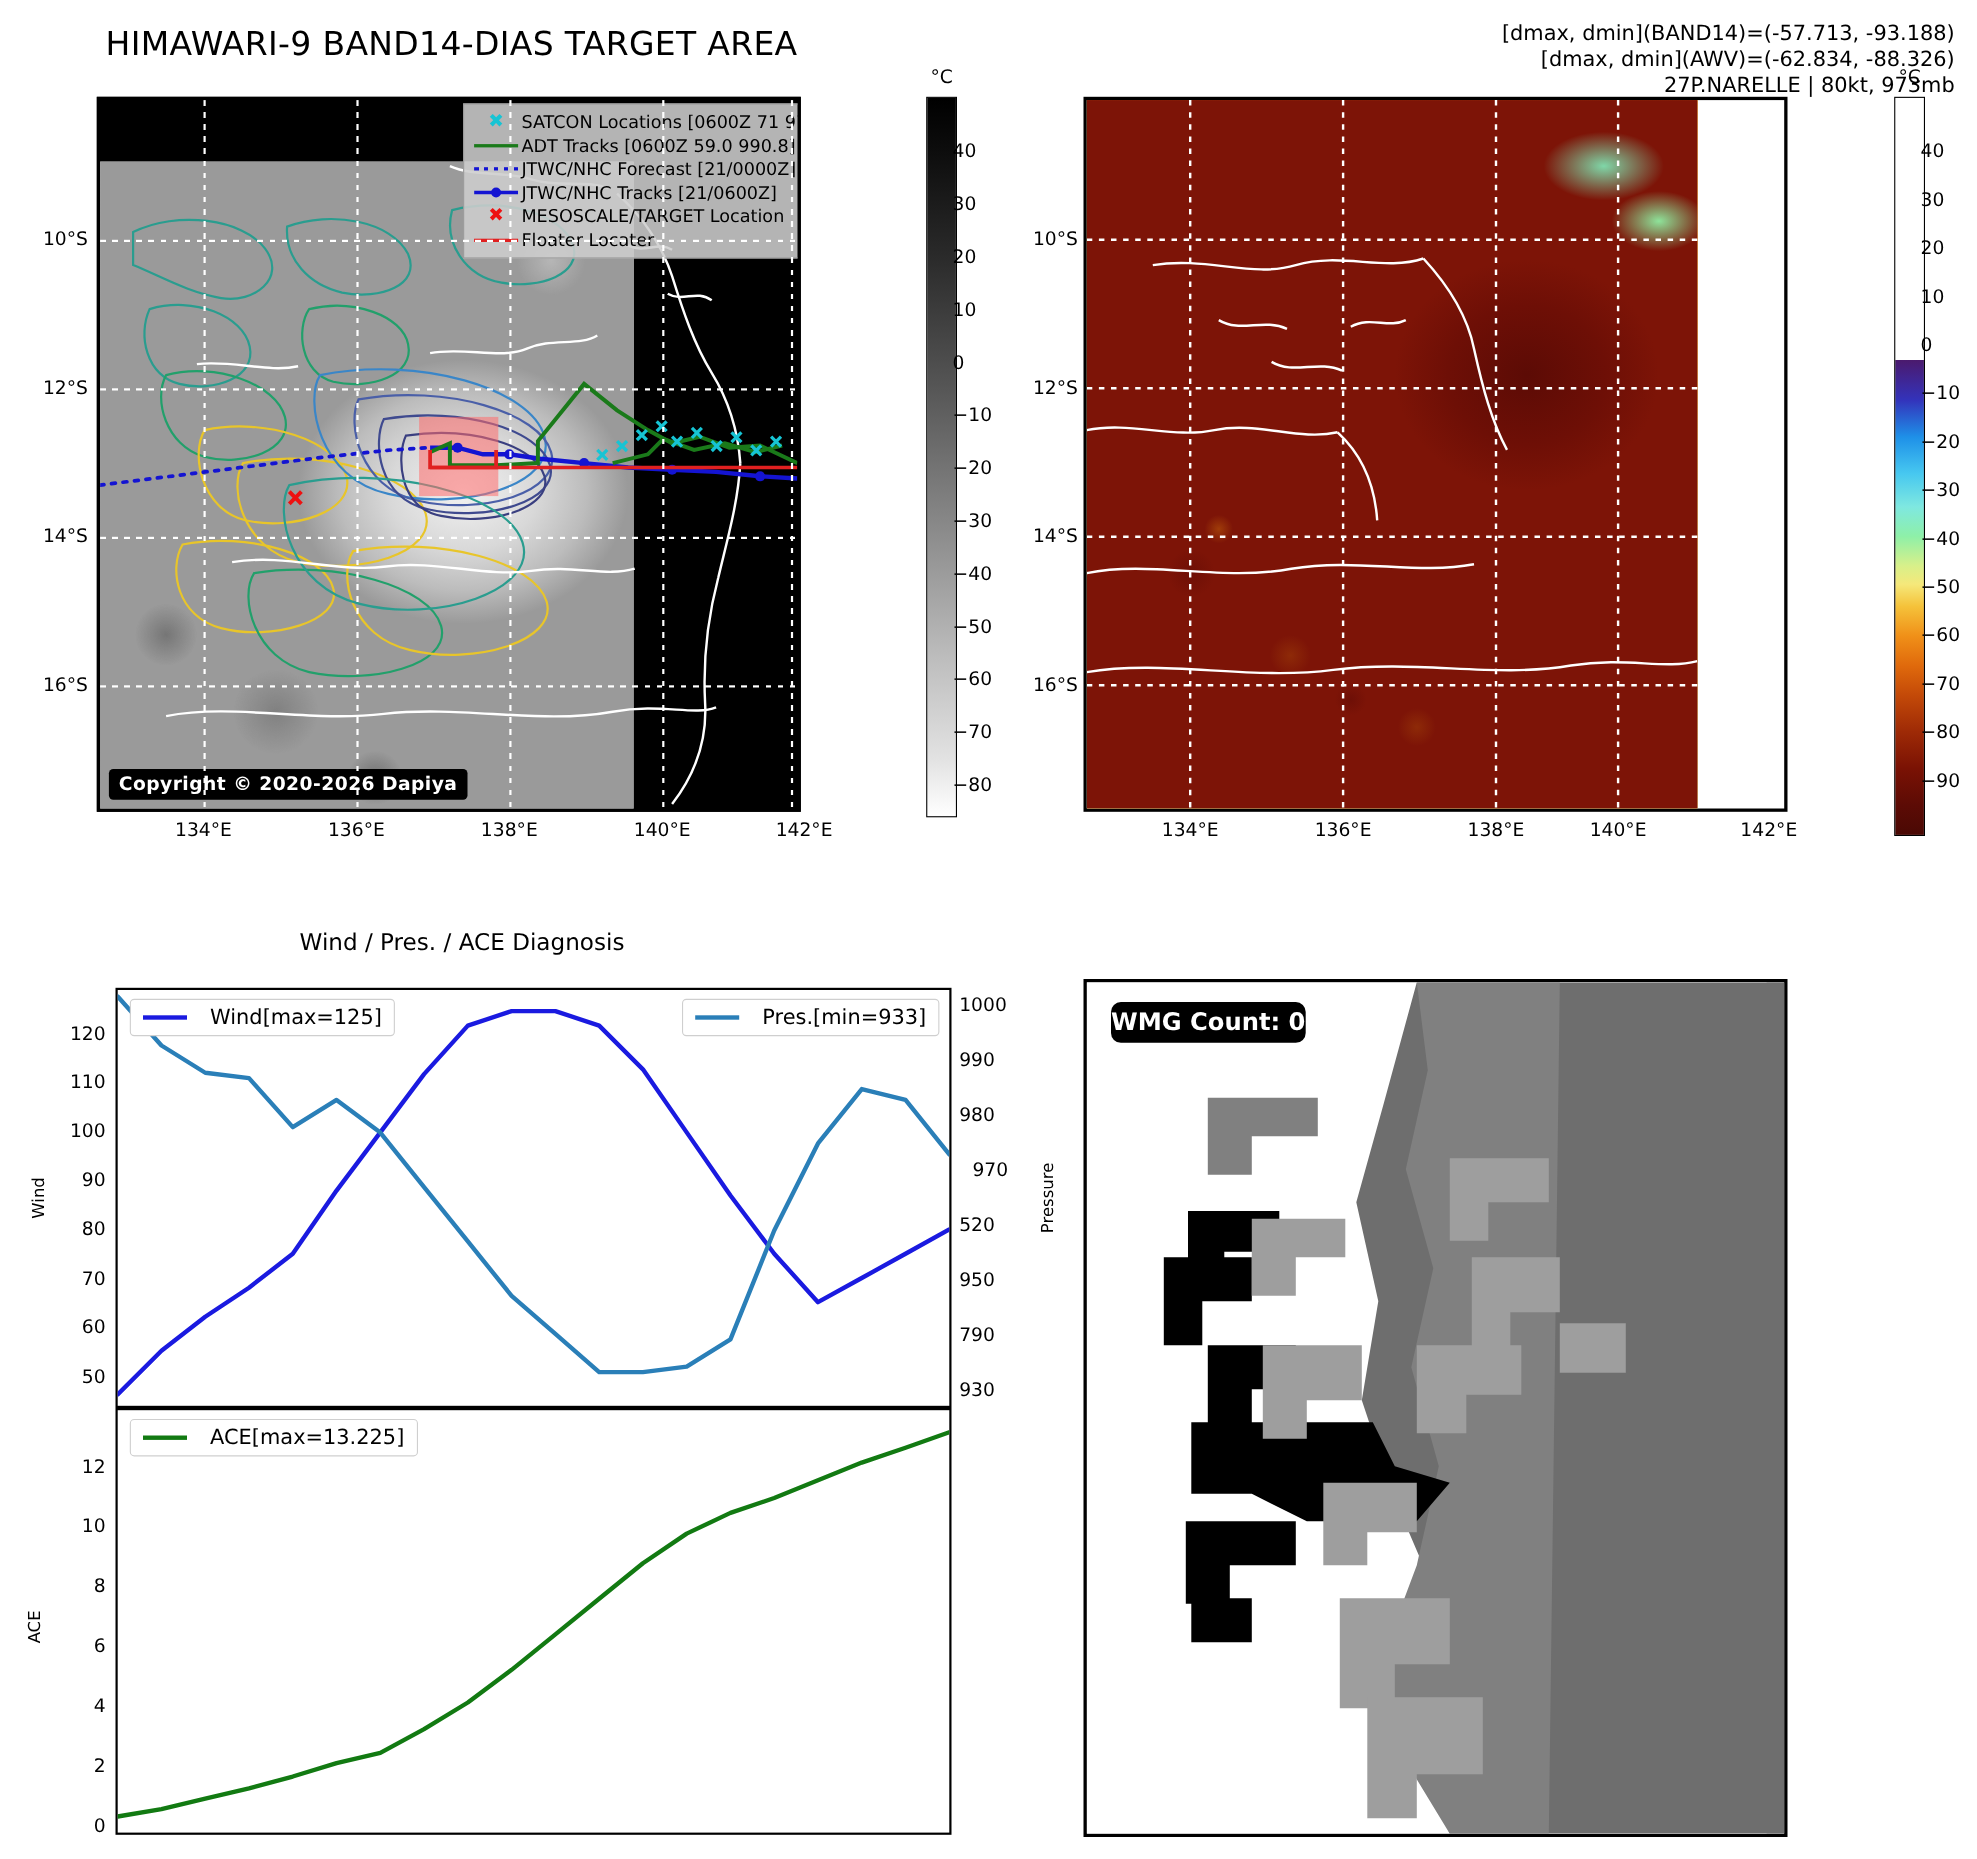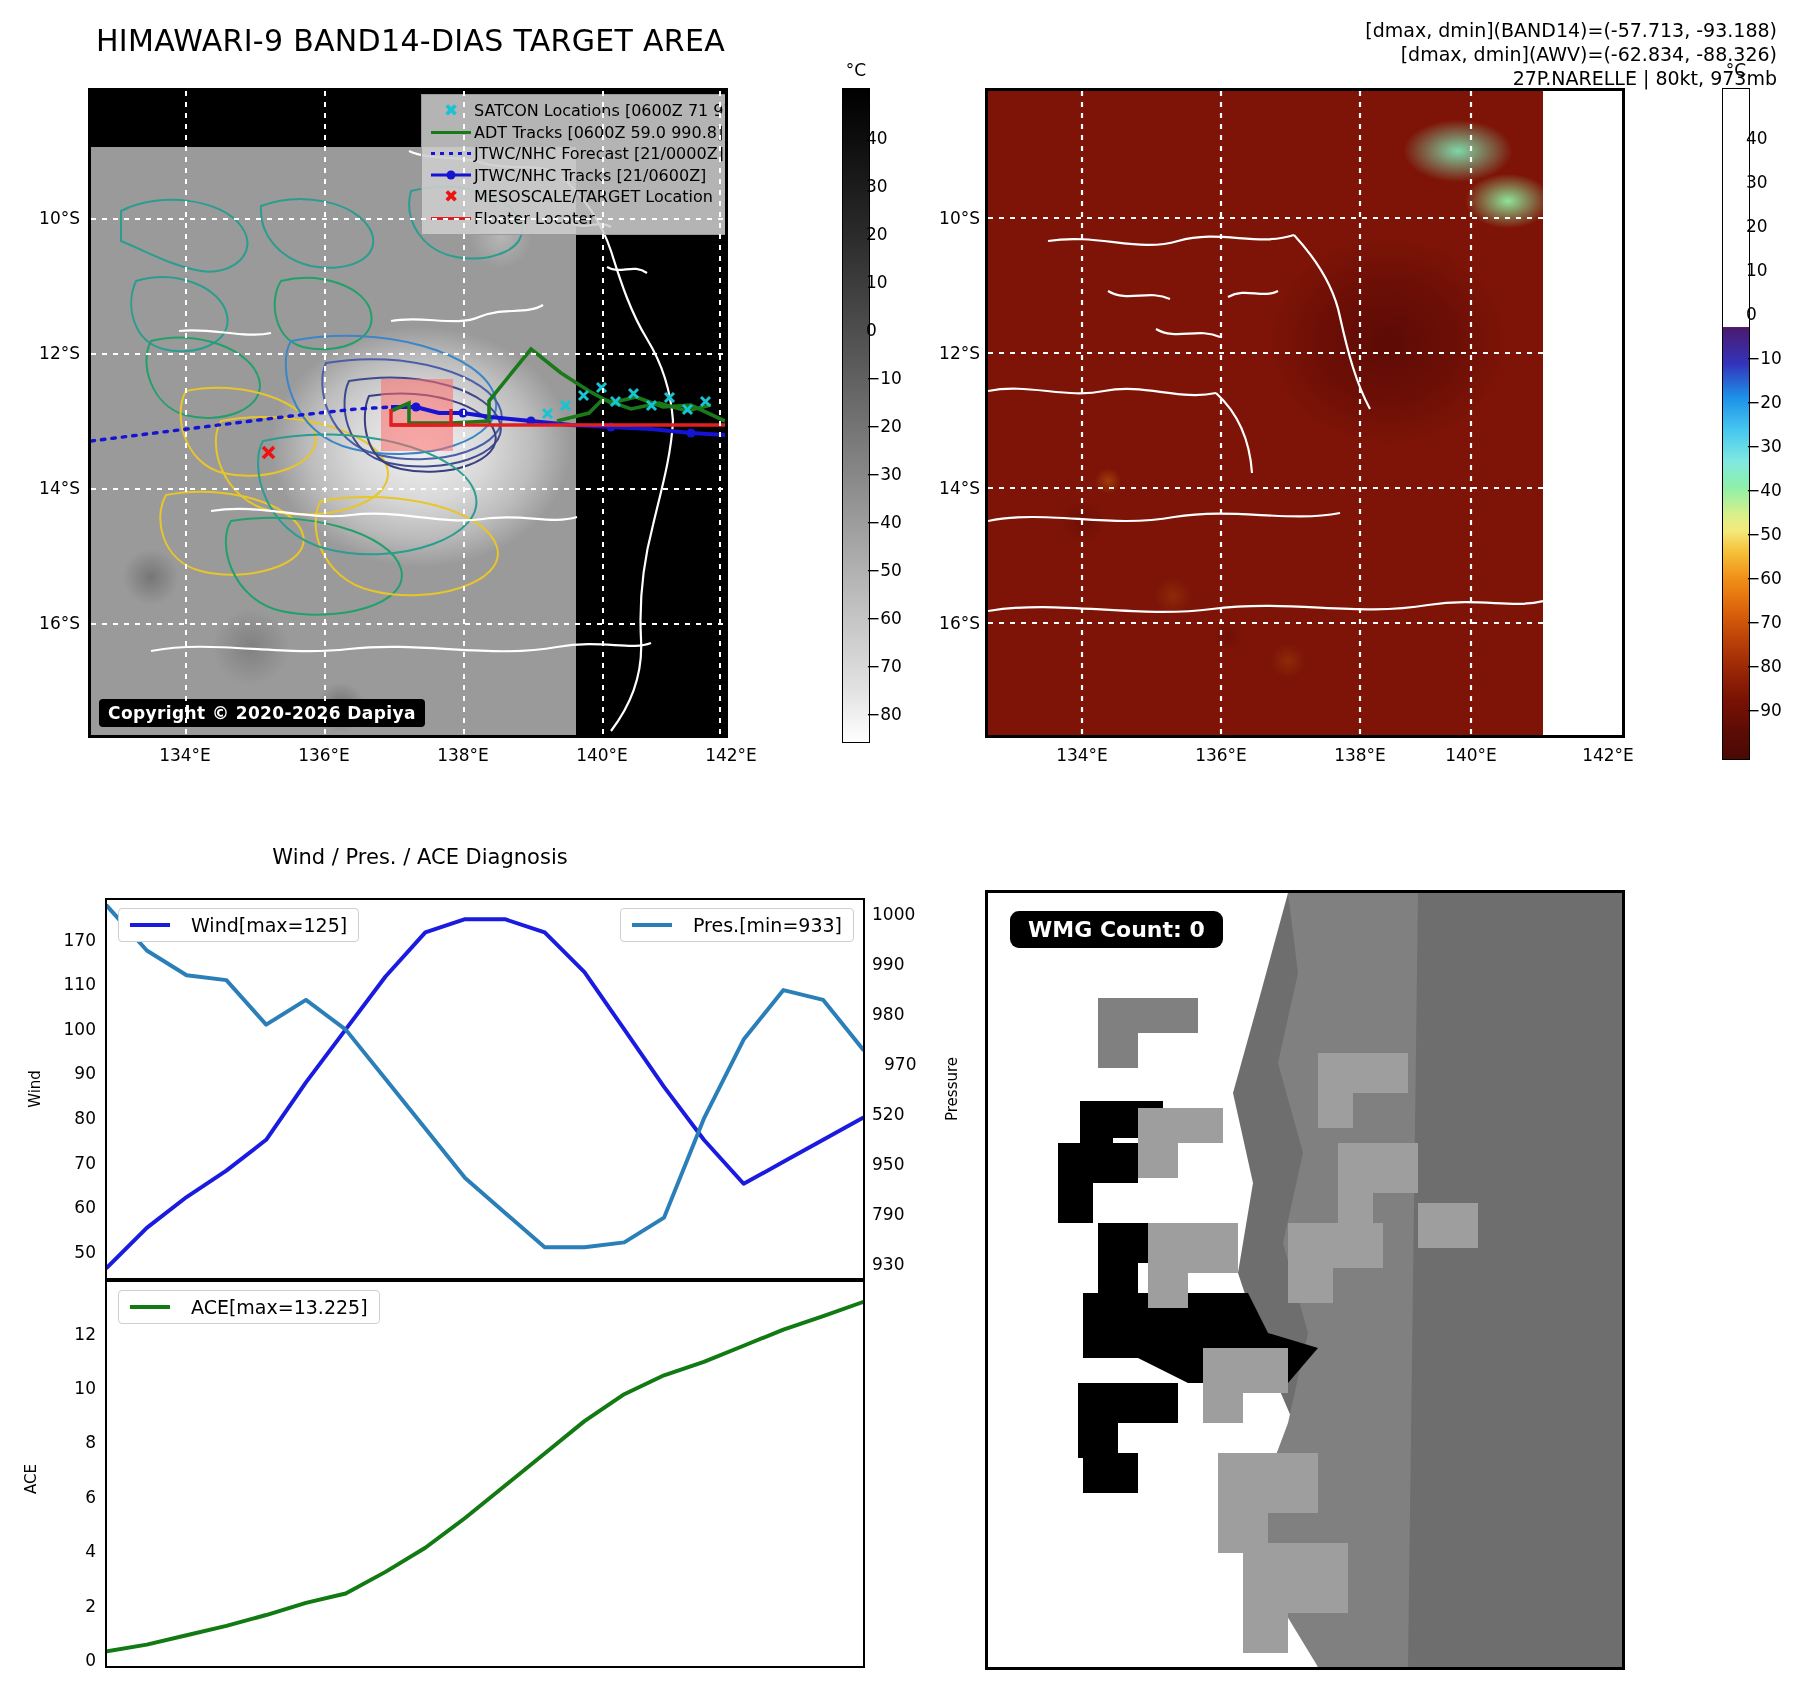--- a/index.html
+++ b/index.html
@@ -51,21 +51,21 @@
   
   .chart{position:absolute;border:2.5px solid #000;box-sizing:border-box;background:#fff;}
   .axlabel{position:absolute;font-size:15px;transform-origin:center;white-space:nowrap;}
   .chlegend{position:absolute;background:#fff;border:1px solid #cfcfcf;border-radius:4px;
     padding:5px 11px;font-size:19px;display:flex;align-items:center;gap:21px;white-space:nowrap;}
   .chlegend .sw{width:40px;height:4px;display:inline-block;}
   .ptitle{position:absolute;transform:translateX(-50%);font-size:21px;}
   
   #p-wmg{left:985px;top:890px;width:640px;height:780px;background:#fff;}
   .wmgbadge{position:absolute;left:22px;top:18px;background:#000;color:#fff;font-weight:bold;
-    font-size:22px;padding:6px 18px;border-radius:9px;z-index:5;}
+    font-size:22px;padding:6px 0;border-radius:9px;z-index:5;}
 </style>
 </head>
 <body>
 
 <div class="abs" id="title">
   <div>HIMAWARI-9 BAND14-DIAS TARGET AREA</div>
 </div>
 <div class="abs" id="meta">
   <div>[dmax, dmin](BAND14)=(-57.713, -93.188)</div>
   <div>[dmax, dmin](AWV)=(-62.834, -88.326)</div>
@@ -339,21 +339,21 @@
 <span class="axlabel" style="left:16px;top:1080px;transform:rotate(-90deg);">Wind</span>
 <span class="axlabel" style="left:920px;top:1080px;transform:rotate(-90deg);">Pressure</span>
 <div class="abs" id="wind-yticks" style="left:30px;top:898px;width:66px;height:382px;">
     <span class="ytick" style="top: 353.711px;">50</span>
     <span class="ytick" style="top: 309.133px;">60</span>
     <span class="ytick" style="top: 264.554px;">70</span>
     <span class="ytick" style="top: 219.976px;">80</span>
     <span class="ytick" style="top: 175.398px;">90</span>
     <span class="ytick" style="top: 130.819px;">100</span>
     <span class="ytick" style="top: 86.241px;">110</span>
-    <span class="ytick" style="top: 41.6627px;">170</span>
+    <span class="ytick" style="top: 41.6627px;">120</span>
   </div>
 <div class="abs" id="pres-yticks" style="left:872px;top:898px;width:80px;height:382px;">
     <span class="ytick" style="top: 366px; right: auto; left: 0px;">930</span>
     <span class="ytick" style="top: 316px; right: auto; left: 0px;">790</span>
     <span class="ytick" style="top: 266px; right: auto; left: 0px;">950</span>
     <span class="ytick" style="top: 216px; right: auto; left: 0px;">520</span>
     <span class="ytick" style="top: 166px; right: auto; left: 12px;">970</span>
     <span class="ytick" style="top: 116px; right: auto; left: 0px;">980</span>
     <span class="ytick" style="top: 66px; right: auto; left: 0px;">990</span>
     <span class="ytick" style="top: 16px; right: auto; left: 0px;">1000</span>

